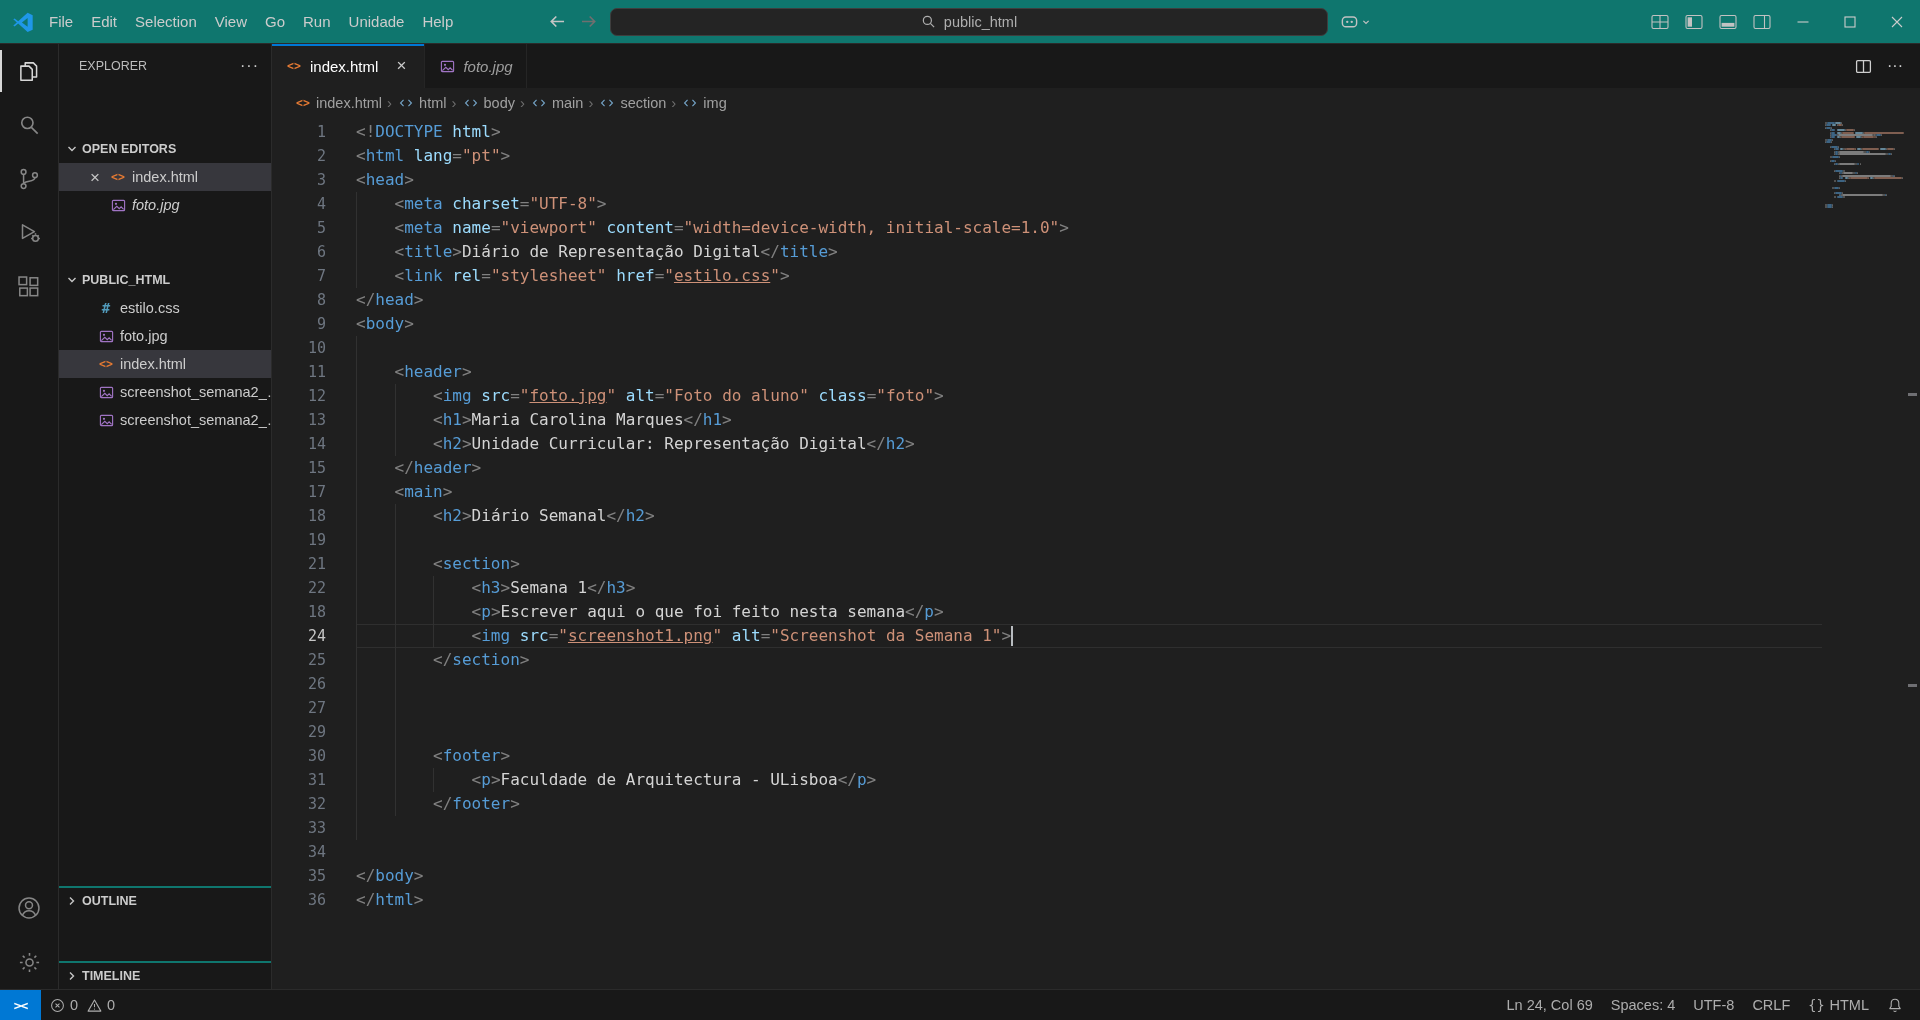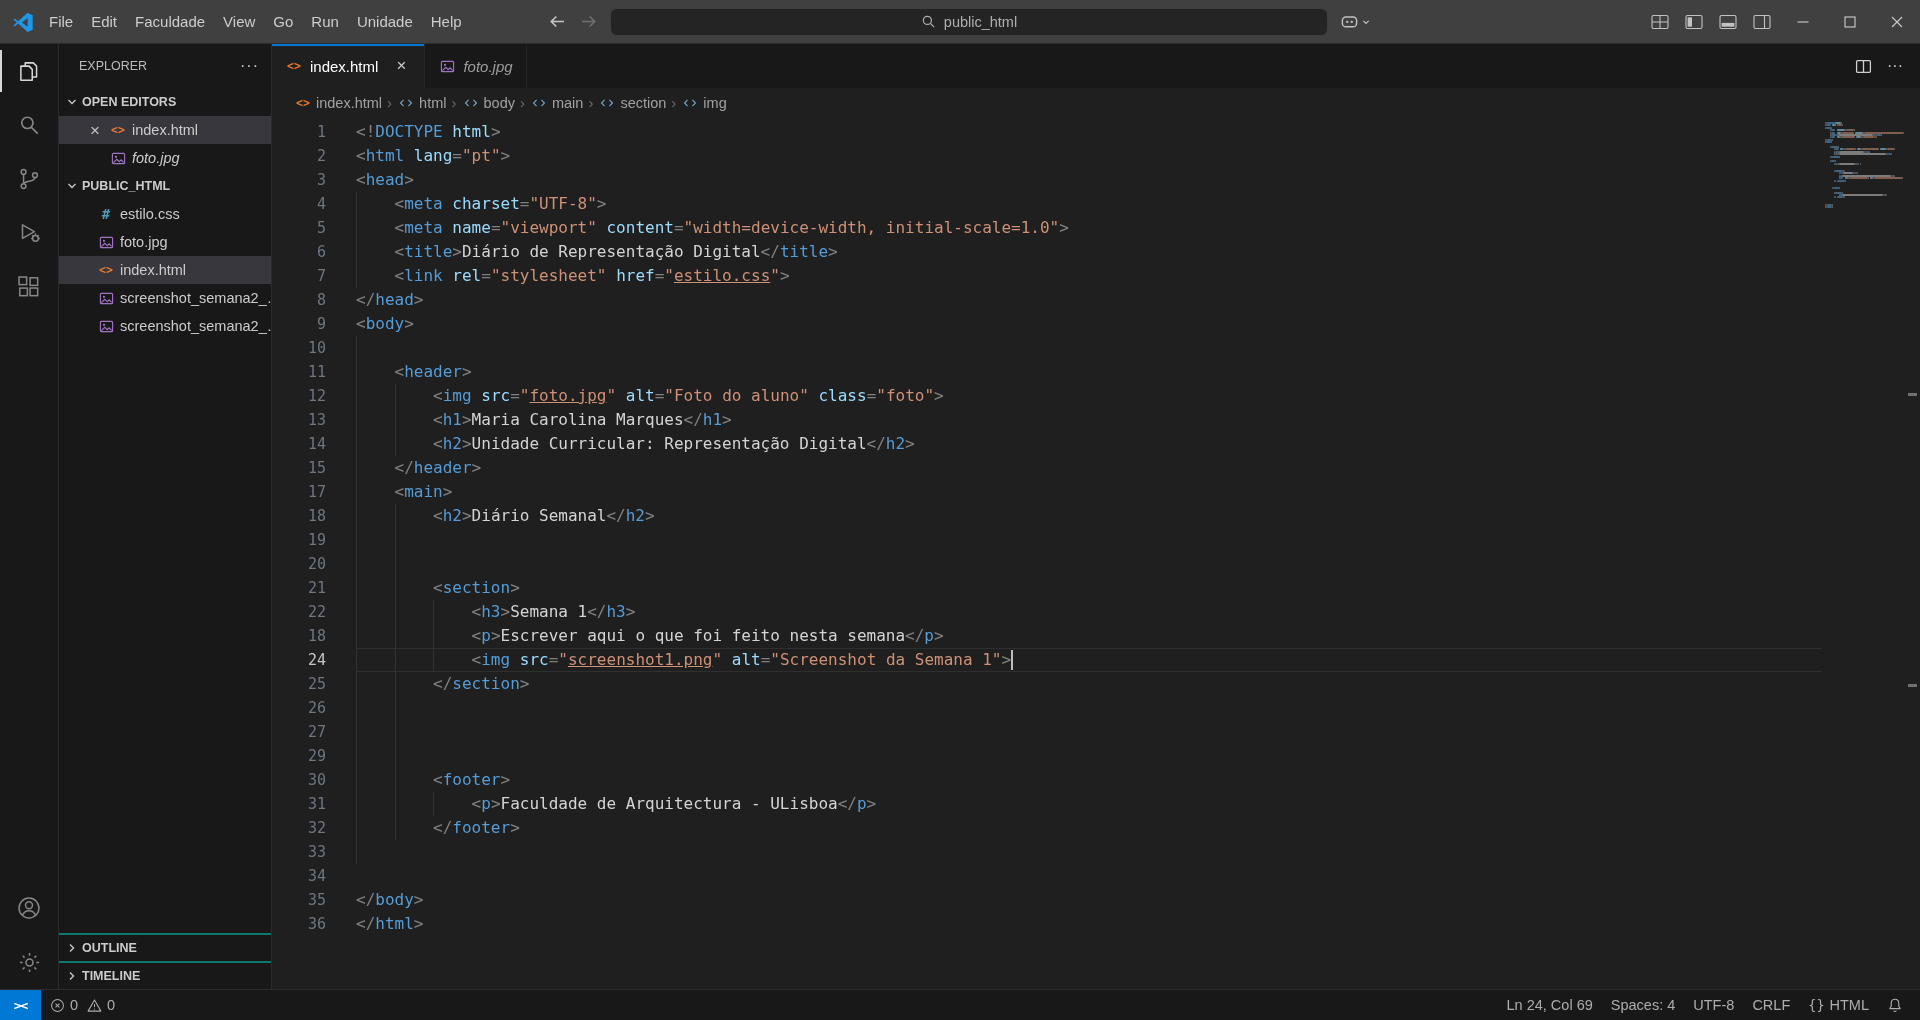--- a/index.html
+++ b/index.html
@@ -1,21 +1,21 @@
 <!DOCTYPE html>
 <html><head>
 <meta charset="utf-8">
 <style>
   * { margin:0; padding:0; box-sizing:border-box; }
   html,body { background:#101010; font-family:"Liberation Sans",sans-serif; }
   .window { width:1920px; height:1020px; display:flex; flex-direction:column;
             background:#1f1f1f; color:#cccccc; overflow:hidden; position:relative; }
 
   
-  .titlebar { flex:0 0 43px; background:#404040; border-bottom:1px solid #2b2b2b;
+  .titlebar { flex:0 0 43px; background:#0f766e; border-bottom:1px solid #2b2b2b;
               display:flex; align-items:center; position:relative; }
   .tb-left { display:flex; align-items:center; padding-left:12px; height:100%; z-index:2; }
   .logo { display:flex; margin-right:6px; }
   .menubar { display:flex; height:100%; align-items:center; }
   .menu-item { padding:0 9px; font-size:15px; color:#cccccc; line-height:43px; cursor:default; }
   .tb-center { position:absolute; left:50%; top:0; transform:translateX(-50%);
                height:43px; display:flex; align-items:center; gap:12px; z-index:1; }
   .nav-arrow { color:#c5c5c5; display:flex; align-items:center; }
   .nav-arrow.dim { color:#6f6f6f; }
   .command-center { width:718px; height:28px; background:#242424; border:1px solid #3e3e3e;
@@ -39,21 +39,21 @@
                             width:2px; background:#d7d7d7; }
   .ab-spacer { flex:1; }
 
   
   .sidebar { flex:0 0 213px; background:#181818; border-right:1px solid #2b2b2b;
              display:flex; flex-direction:column; font-size:14.5px; min-width:0; }
   .sidebar-title { flex:0 0 44px; display:flex; align-items:center;
                    padding:0 12px 0 20px; font-size:12.5px; color:#bcbcbc; }
   .sidebar-title .actions { margin-left:auto; color:#cccccc; font-size:16px; letter-spacing:1px; }
   .pane-header { flex:0 0 28px; display:flex; align-items:center; gap:2px; padding-left:5px;
-                 font-weight:700; font-size:12.5px; color:#cccccc; }
+                 font-weight:700; font-size:12.5px; color:#cccccc;margin-top:47px; }
   .pane-header.bordered { border-top:2px solid #0f766e; }
   .chev { display:flex; color:#c5c5c5; }
   .rowlist { display:flex; flex-direction:column; }
   .row { height:28px; display:flex; align-items:center; color:#cccccc; }
   .row.selected { background:#37373d; }
   .oe-row { padding-left:27px; gap:5px; }
   .oe-close { width:18px; flex:0 0 18px; text-align:center; color:#c5c5c5; font-size:17px; line-height:1; }
   .file-row { padding-left:38px; gap:5px; }
   .ficon { width:18px; flex:0 0 18px; display:inline-flex; align-items:center; justify-content:center;
            font-family:"DejaVu Sans Mono",monospace; font-size:11.5px; font-weight:bold; }
@@ -122,21 +122,21 @@
   <div class="titlebar">
     <div class="tb-left">
       <span class="logo">
         <svg width="22" height="22" viewBox="0 0 100 100">
             <path fill="#1f97e8" fill-rule="evenodd" d="M71 8L28 47 12 34 6 38 22 52 6 66 12 70 28 57 71 96 94 85V19L71 8zM71 32v40L45 52 71 32z"></path>
           </svg>
       </span>
       <nav class="menubar">
           <span class="menu-item">File</span>
           <span class="menu-item">Edit</span>
-          <span class="menu-item">Faculdade</span>
+          <span class="menu-item">Selection</span>
           <span class="menu-item">View</span>
           <span class="menu-item">Go</span>
           <span class="menu-item">Run</span>
           <span class="menu-item">Unidade</span>
           <span class="menu-item">Help</span>
         </nav>
     </div>
     <div class="tb-center">
       <span class="nav-arrow">
         <svg width="19" height="19" viewBox="0 0 16 16" fill="none" stroke="currentColor" stroke-width="1.4">
@@ -508,24 +508,20 @@
             <div class="code-row">
               <div class="line-num">17</div>
               <div class="line-body"><span class="indent-guide" style="left: 0ch;"></span><span class="tk-x">    </span><span class="tk-p">&lt;</span><span class="tk-t">main</span><span class="tk-p">&gt;</span></div>
             </div>
             <div class="code-row">
               <div class="line-num">18</div>
               <div class="line-body"><span class="indent-guide" style="left: 0ch;"></span><span class="indent-guide" style="left: 4ch;"></span><span class="tk-x">        </span><span class="tk-p">&lt;</span><span class="tk-t">h2</span><span class="tk-p">&gt;</span><span class="tk-x">Diário Semanal</span><span class="tk-p">&lt;/</span><span class="tk-t">h2</span><span class="tk-p">&gt;</span></div>
             </div>
             <div class="code-row">
               <div class="line-num">19</div>
-              <div class="line-body"><span class="indent-guide" style="left: 0ch;"></span><span class="indent-guide" style="left: 4ch;"></span></div>
-            </div>
-            <div class="code-row">
-              <div class="line-num">20</div>
               <div class="line-body"><span class="indent-guide" style="left: 0ch;"></span><span class="indent-guide" style="left: 4ch;"></span></div>
             </div>
             <div class="code-row">
               <div class="line-num">21</div>
               <div class="line-body"><span class="indent-guide" style="left: 0ch;"></span><span class="indent-guide" style="left: 4ch;"></span><span class="tk-x">        </span><span class="tk-p">&lt;</span><span class="tk-t">section</span><span class="tk-p">&gt;</span></div>
             </div>
             <div class="code-row">
               <div class="line-num">22</div>
               <div class="line-body"><span class="indent-guide" style="left: 0ch;"></span><span class="indent-guide" style="left: 4ch;"></span><span class="indent-guide" style="left: 8ch;"></span><span class="tk-x">            </span><span class="tk-p">&lt;</span><span class="tk-t">h3</span><span class="tk-p">&gt;</span><span class="tk-x">Semana 1</span><span class="tk-p">&lt;/</span><span class="tk-t">h3</span><span class="tk-p">&gt;</span></div>
             </div>

